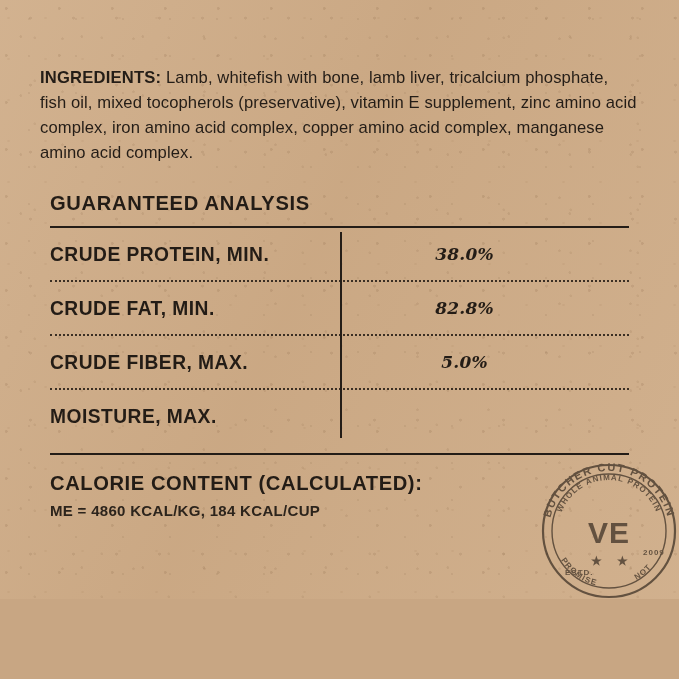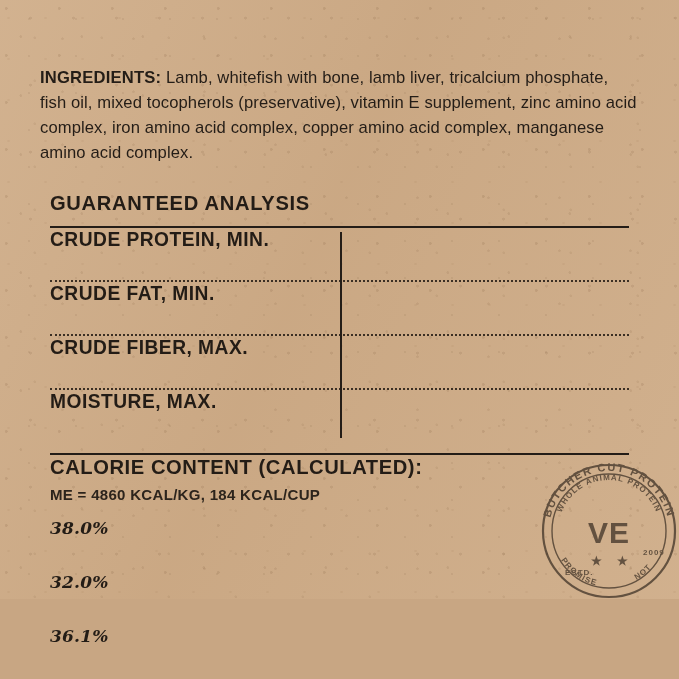--- a/index.html
+++ b/index.html
@@ -80,23 +80,22 @@
   .ga-divider {
     position: absolute;
     left: 290px;
     top: 4px;
     bottom: 4px;
     width: 2px;
     background: #241d17;
   }
   .ga-row {
     display: flex;
-    align-items: flex-start;
+    align-items: center;
     height: 52px;
-    flex-direction: column;
   }
   .ga-label {
     flex: 0 0 290px;
     font-size: 20px;
     font-weight: bold;
     letter-spacing: 0.5px;
     text-transform: uppercase;
     transform: scaleX(0.96);
     transform-origin: left center;
   }
@@ -106,20 +105,21 @@
     font-family: "DejaVu Serif", serif;
     font-style: italic;
     font-weight: bold;
     font-size: 17px;
     letter-spacing: 0.2px;
     padding-right: 40px;
   }
 
   
   .calorie-block {
+    margin-top: 16px;
     padding: 0 10px;
   }
   .calorie-title {
     font-size: 21px;
     font-weight: bold;
     letter-spacing: 0.6px;
     text-transform: uppercase;
     transform: scaleX(0.96);
     transform-origin: left center;
   }
@@ -162,33 +162,32 @@
       <div class="ga-divider"></div>
 
       <div class="ga-row">
         <div class="ga-label">CRUDE PROTEIN, MIN.</div>
         <div class="ga-value">38.0%</div>
       </div>
       <div class="rule-dotted"></div>
 
       <div class="ga-row">
         <div class="ga-label">CRUDE FAT, MIN.</div>
-        <div class="ga-value">32.0%</div>
+        <div class="ga-value">82.8%</div>
       </div>
       <div class="rule-dotted"></div>
 
       <div class="ga-row">
         <div class="ga-label">CRUDE FIBER, MAX.</div>
-        <div class="ga-value">36.1%</div>
+        <div class="ga-value">5.0%</div>
       </div>
       <div class="rule-dotted"></div>
 
       <div class="ga-row">
         <div class="ga-label">MOISTURE, MAX.</div>
-        <div class="ga-value">8.0%</div>
       </div>
     </div>
 
     <div class="rule-solid"></div>
   </div>
 
   <div class="calorie-block">
     <div class="calorie-title">CALORIE CONTENT (CALCULATED):</div>
     <div class="calorie-value">ME = 4860 KCAL/KG, 184 KCAL/CUP</div>
   </div>

